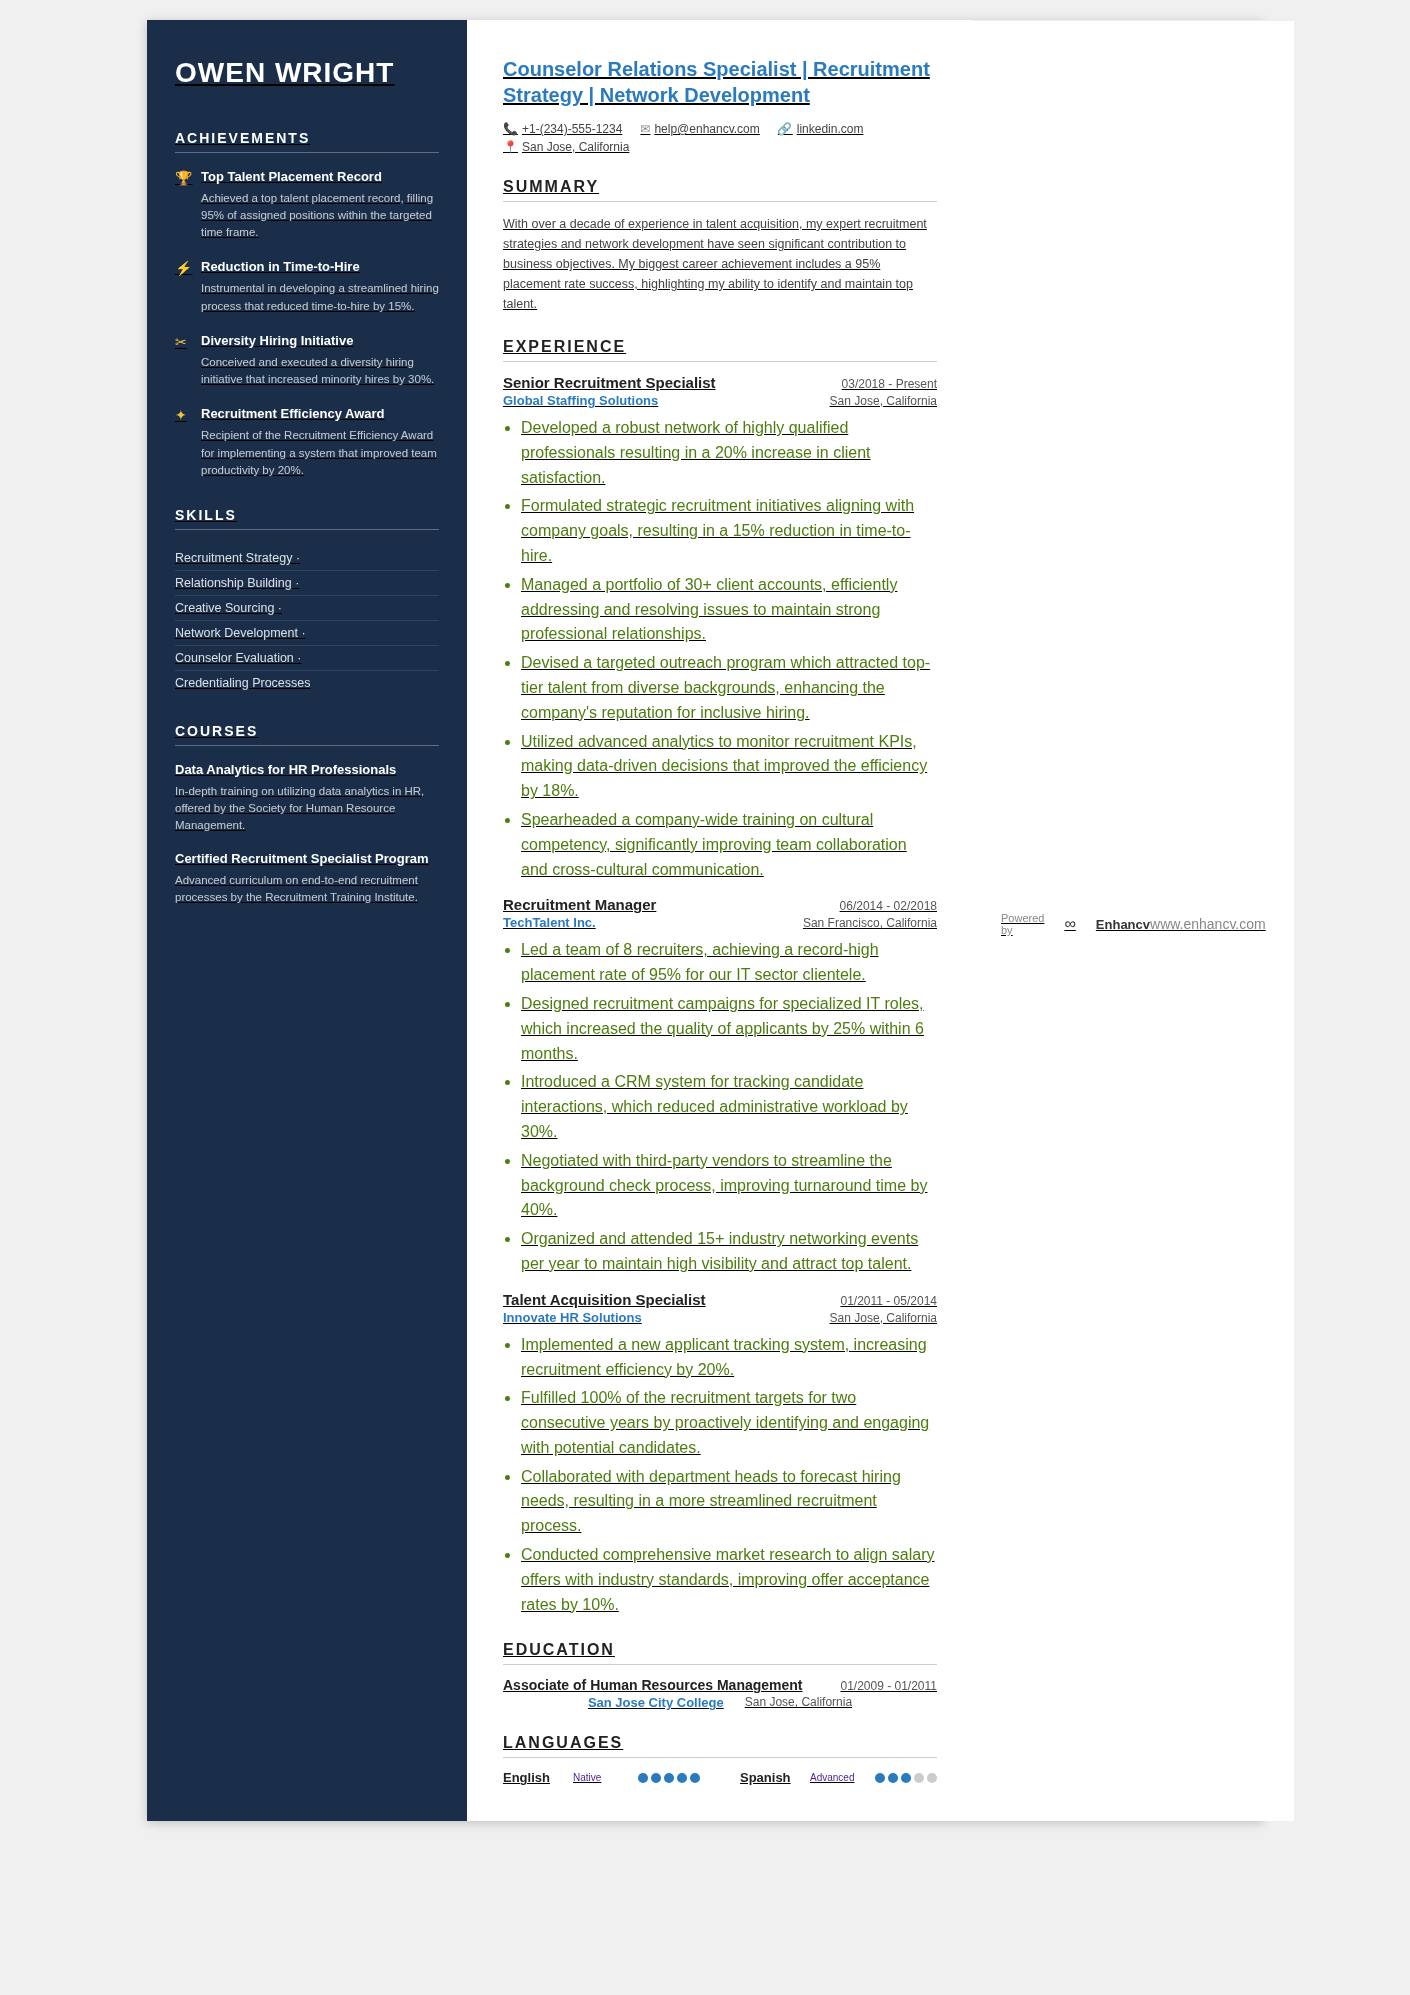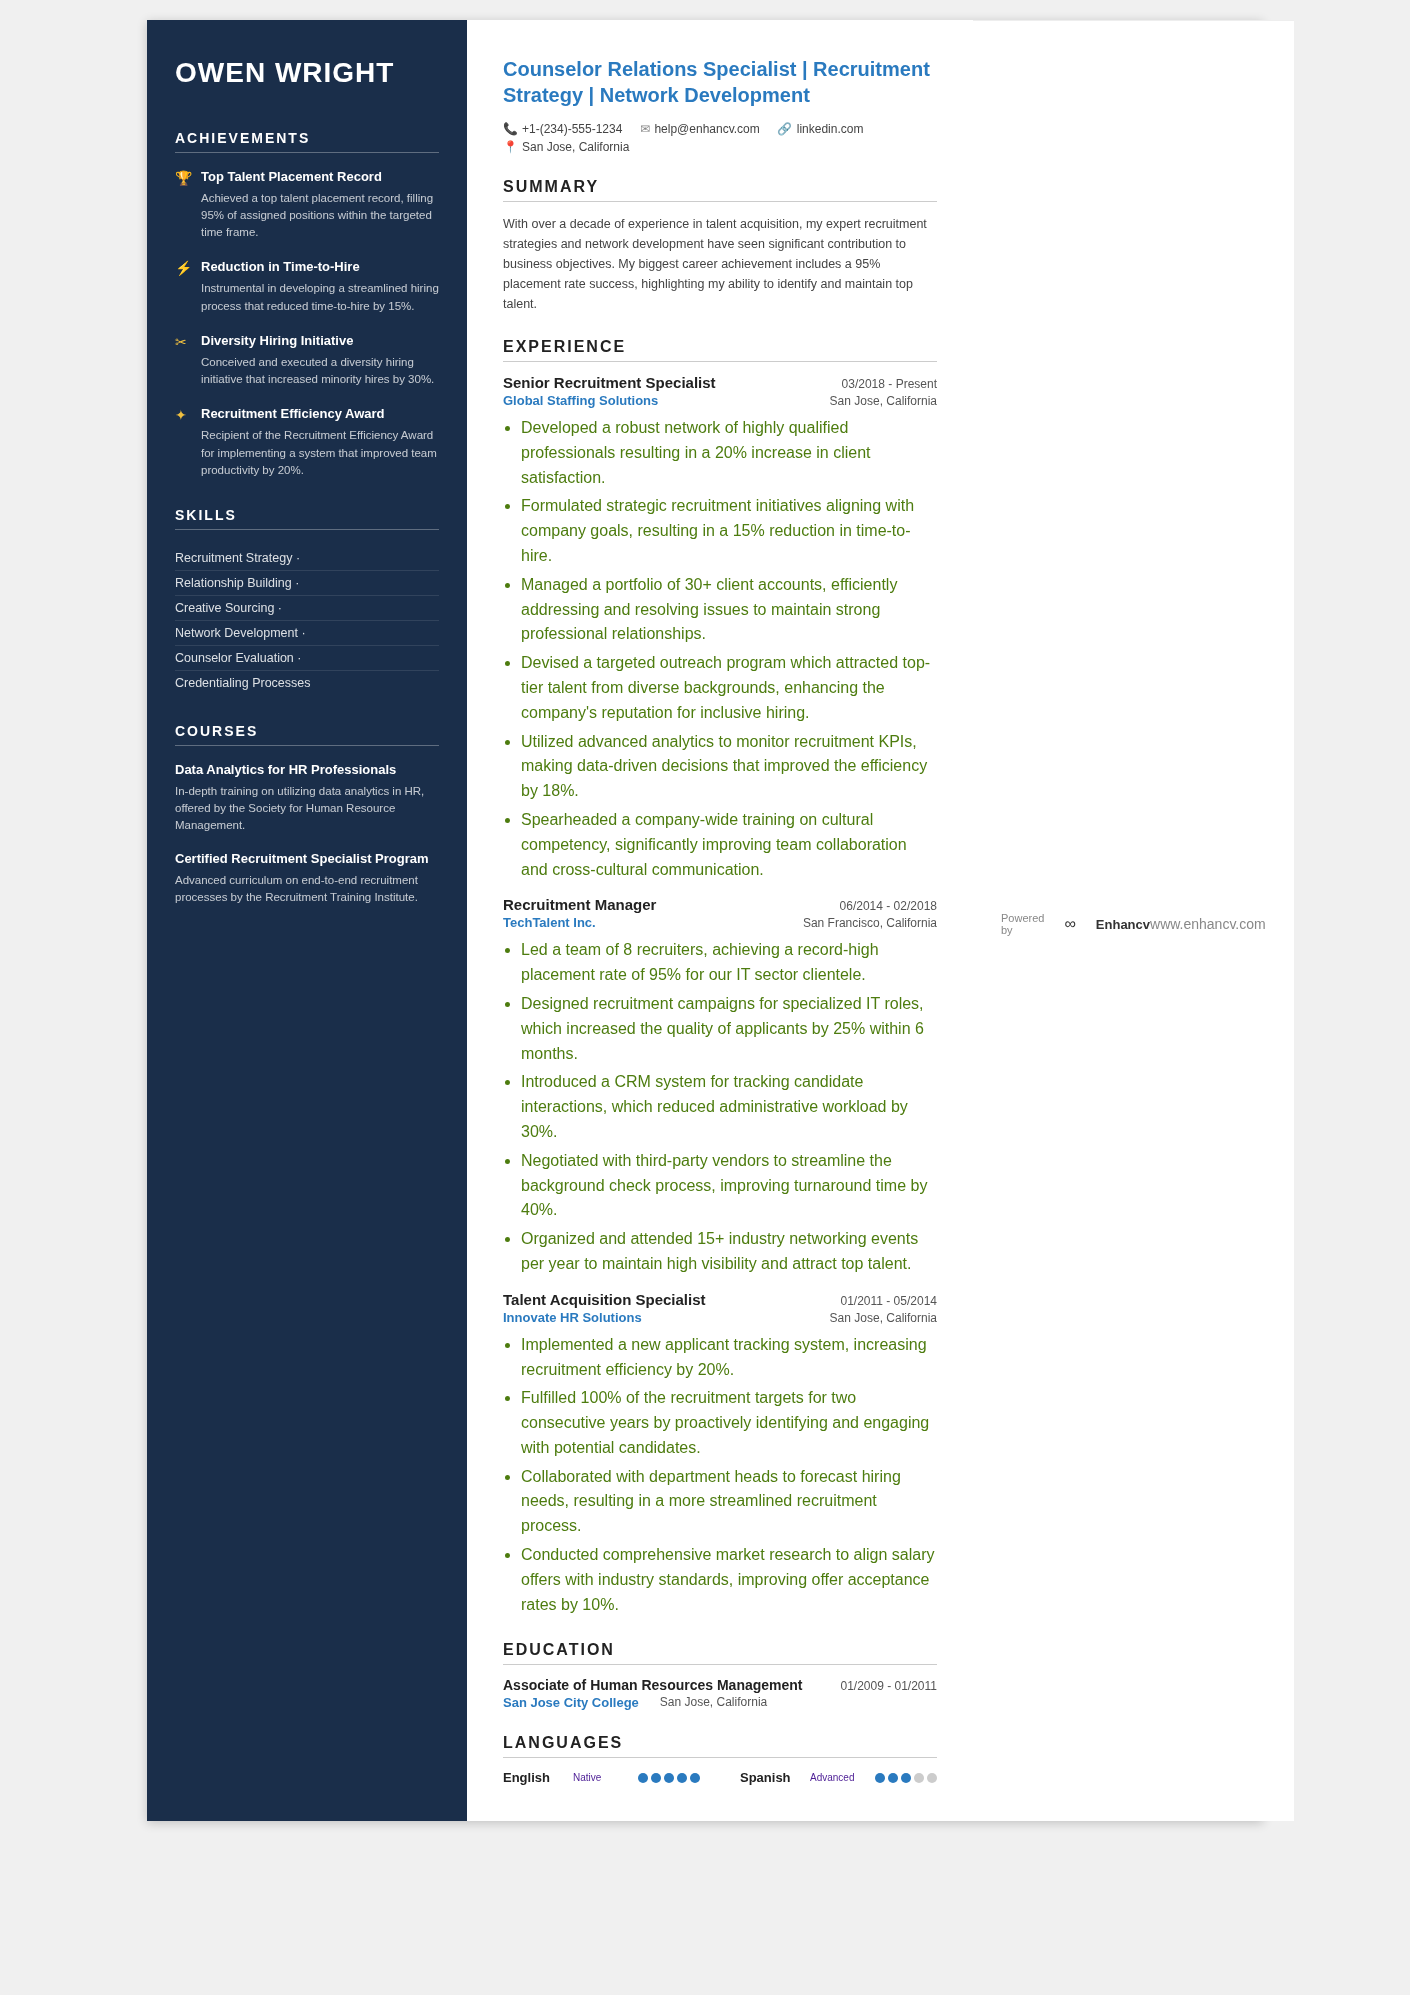--- a/index.html
+++ b/index.html
@@ -10,20 +10,21 @@
       justify-content: center;
       align-items: flex-start;
       padding: 20px;
     }
     .resume {
       width: 1116px;
       background: white;
       display: flex;
       min-height: 1330px;
       box-shadow: 0 2px 10px rgba(0,0,0,0.2);
+      text-decoration: underline;
     }
     
     .sidebar {
       width: 320px;
       min-width: 320px;
       background: #1a2e4a;
       color: white;
       padding: 36px 28px 36px 28px;
     }
     .sidebar-name {
@@ -191,21 +192,21 @@
       font-size: 14px;
       font-weight: 700;
       color: #222;
     }
     .edu-dates {
       font-size: 12px;
       color: #555;
     }
     .edu-school-row {
       display: flex;
-      justify-content: flex-start;
+      justify-content: center;
       gap: 21px;
     }
     .edu-school {
       font-size: 13px;
       font-weight: 700;
       color: #2a7abf;
     }
     .edu-location {
       font-size: 12px;
       color: #555;

